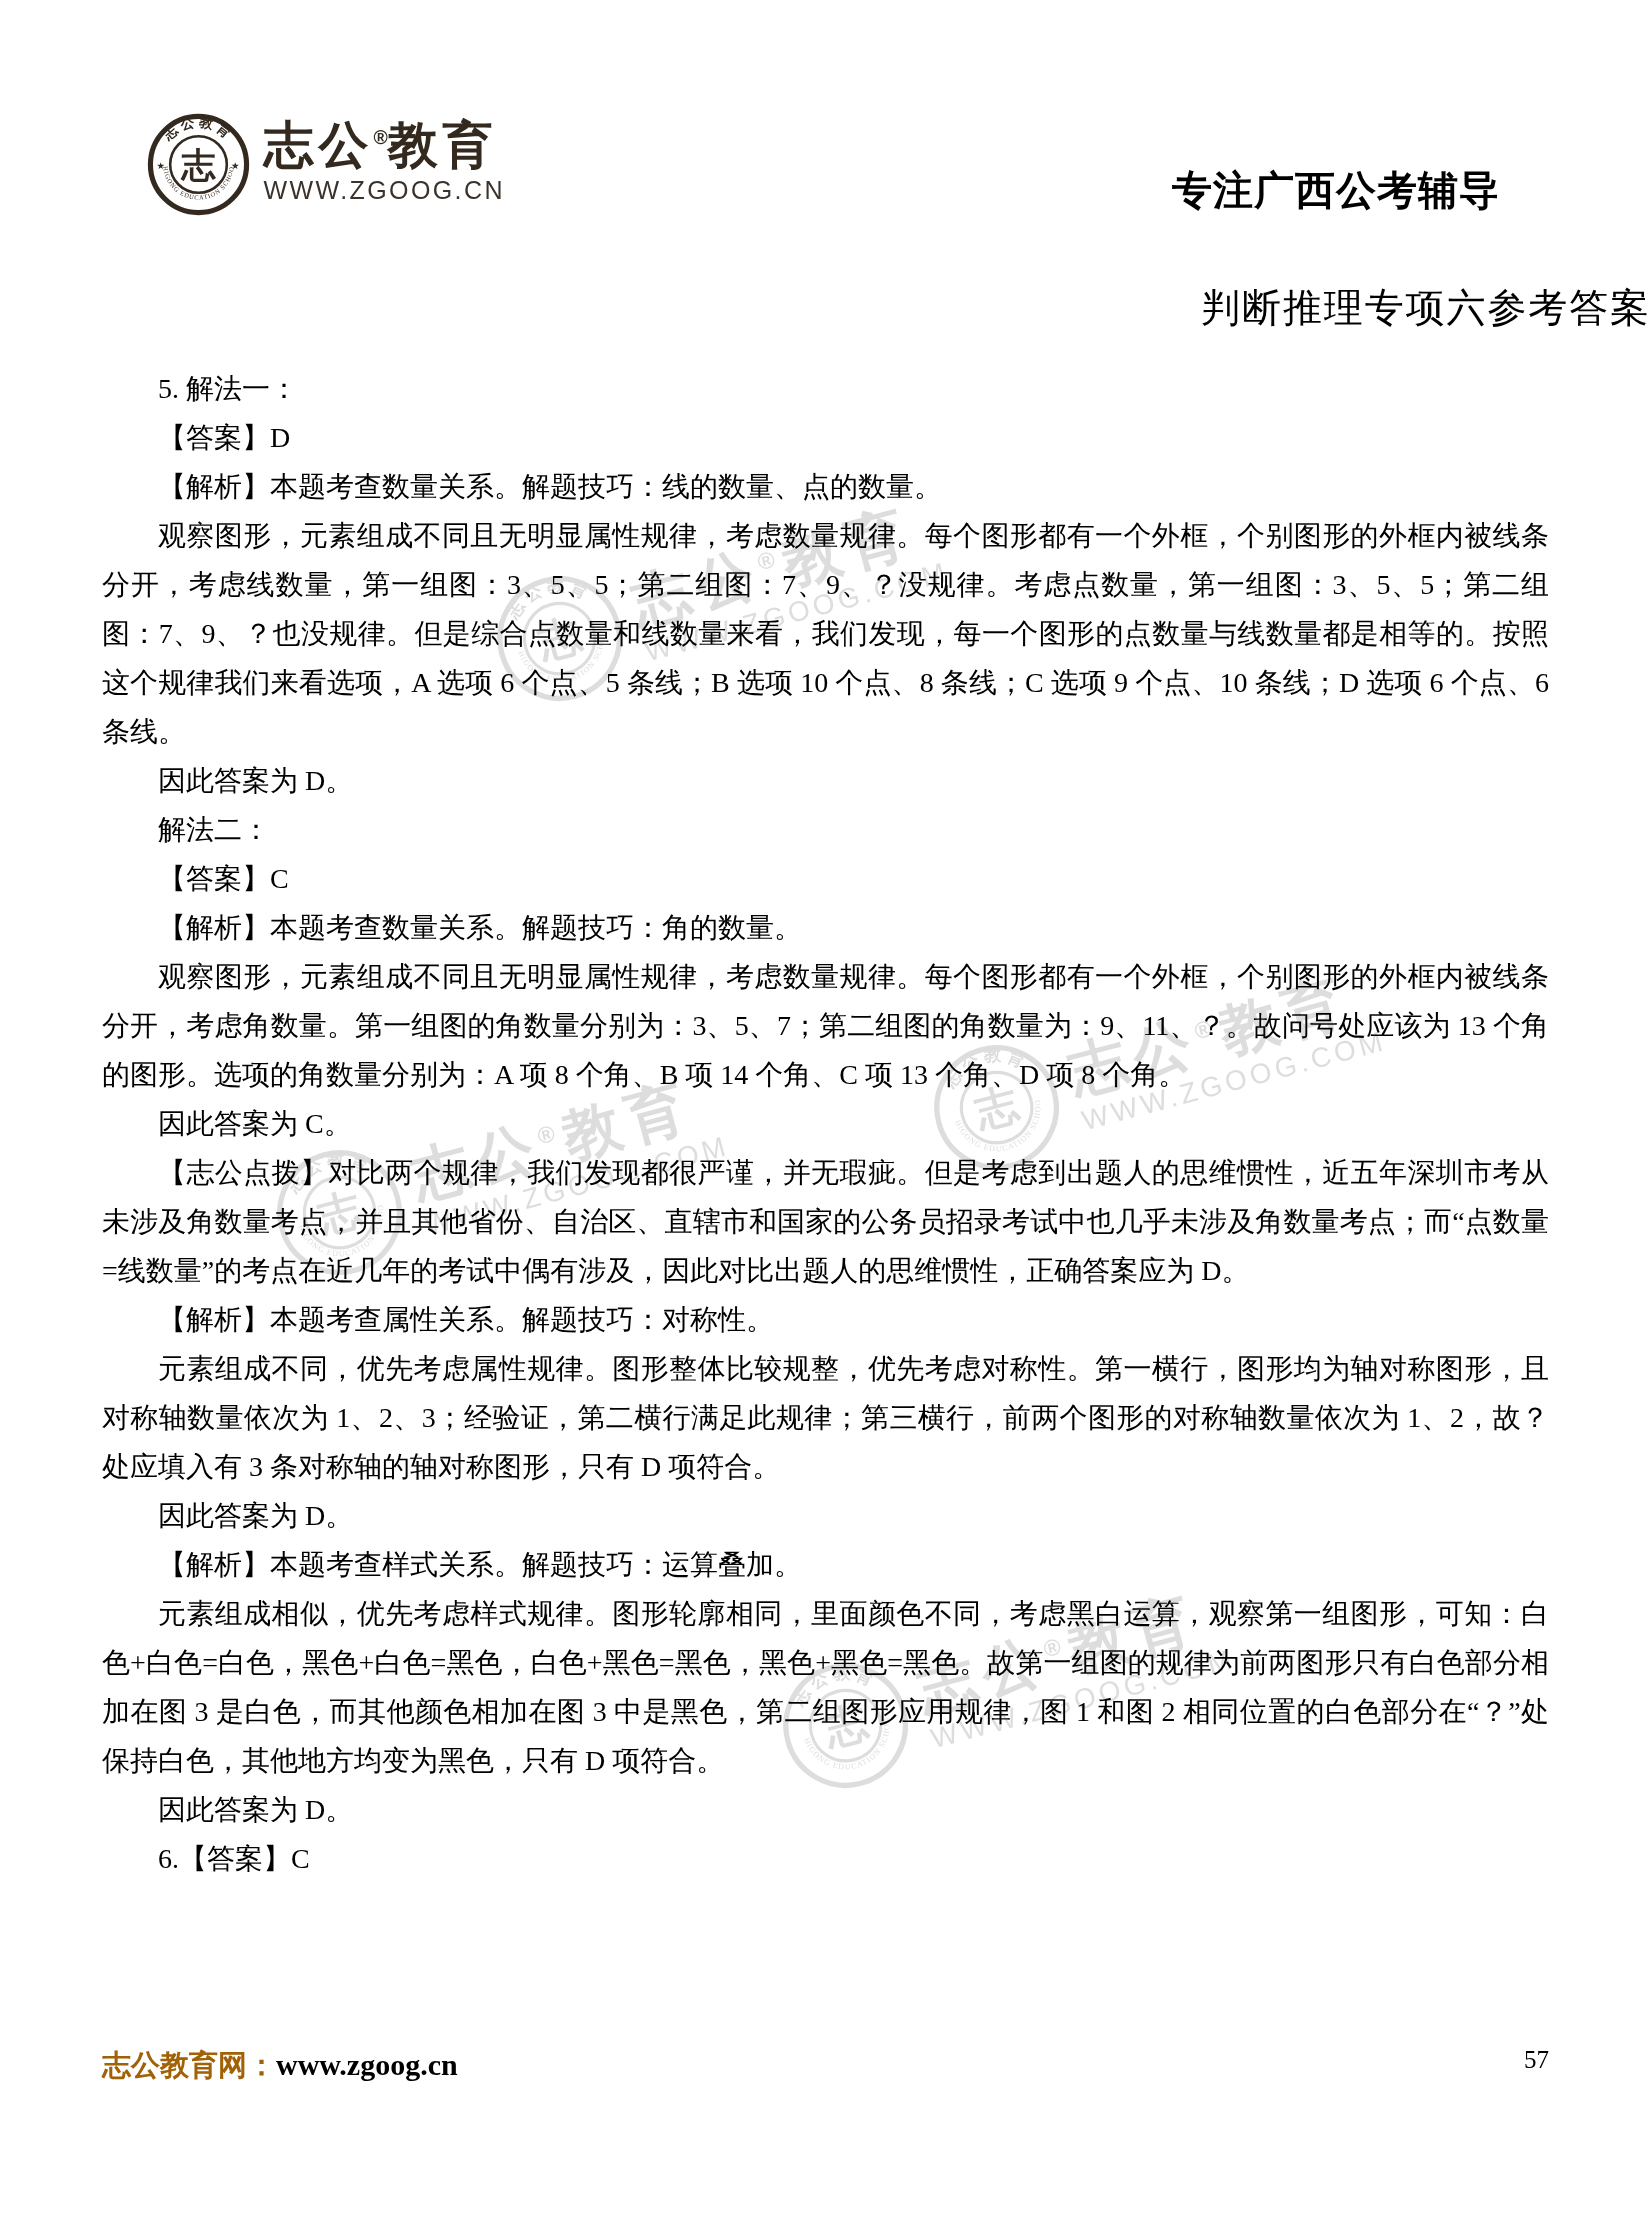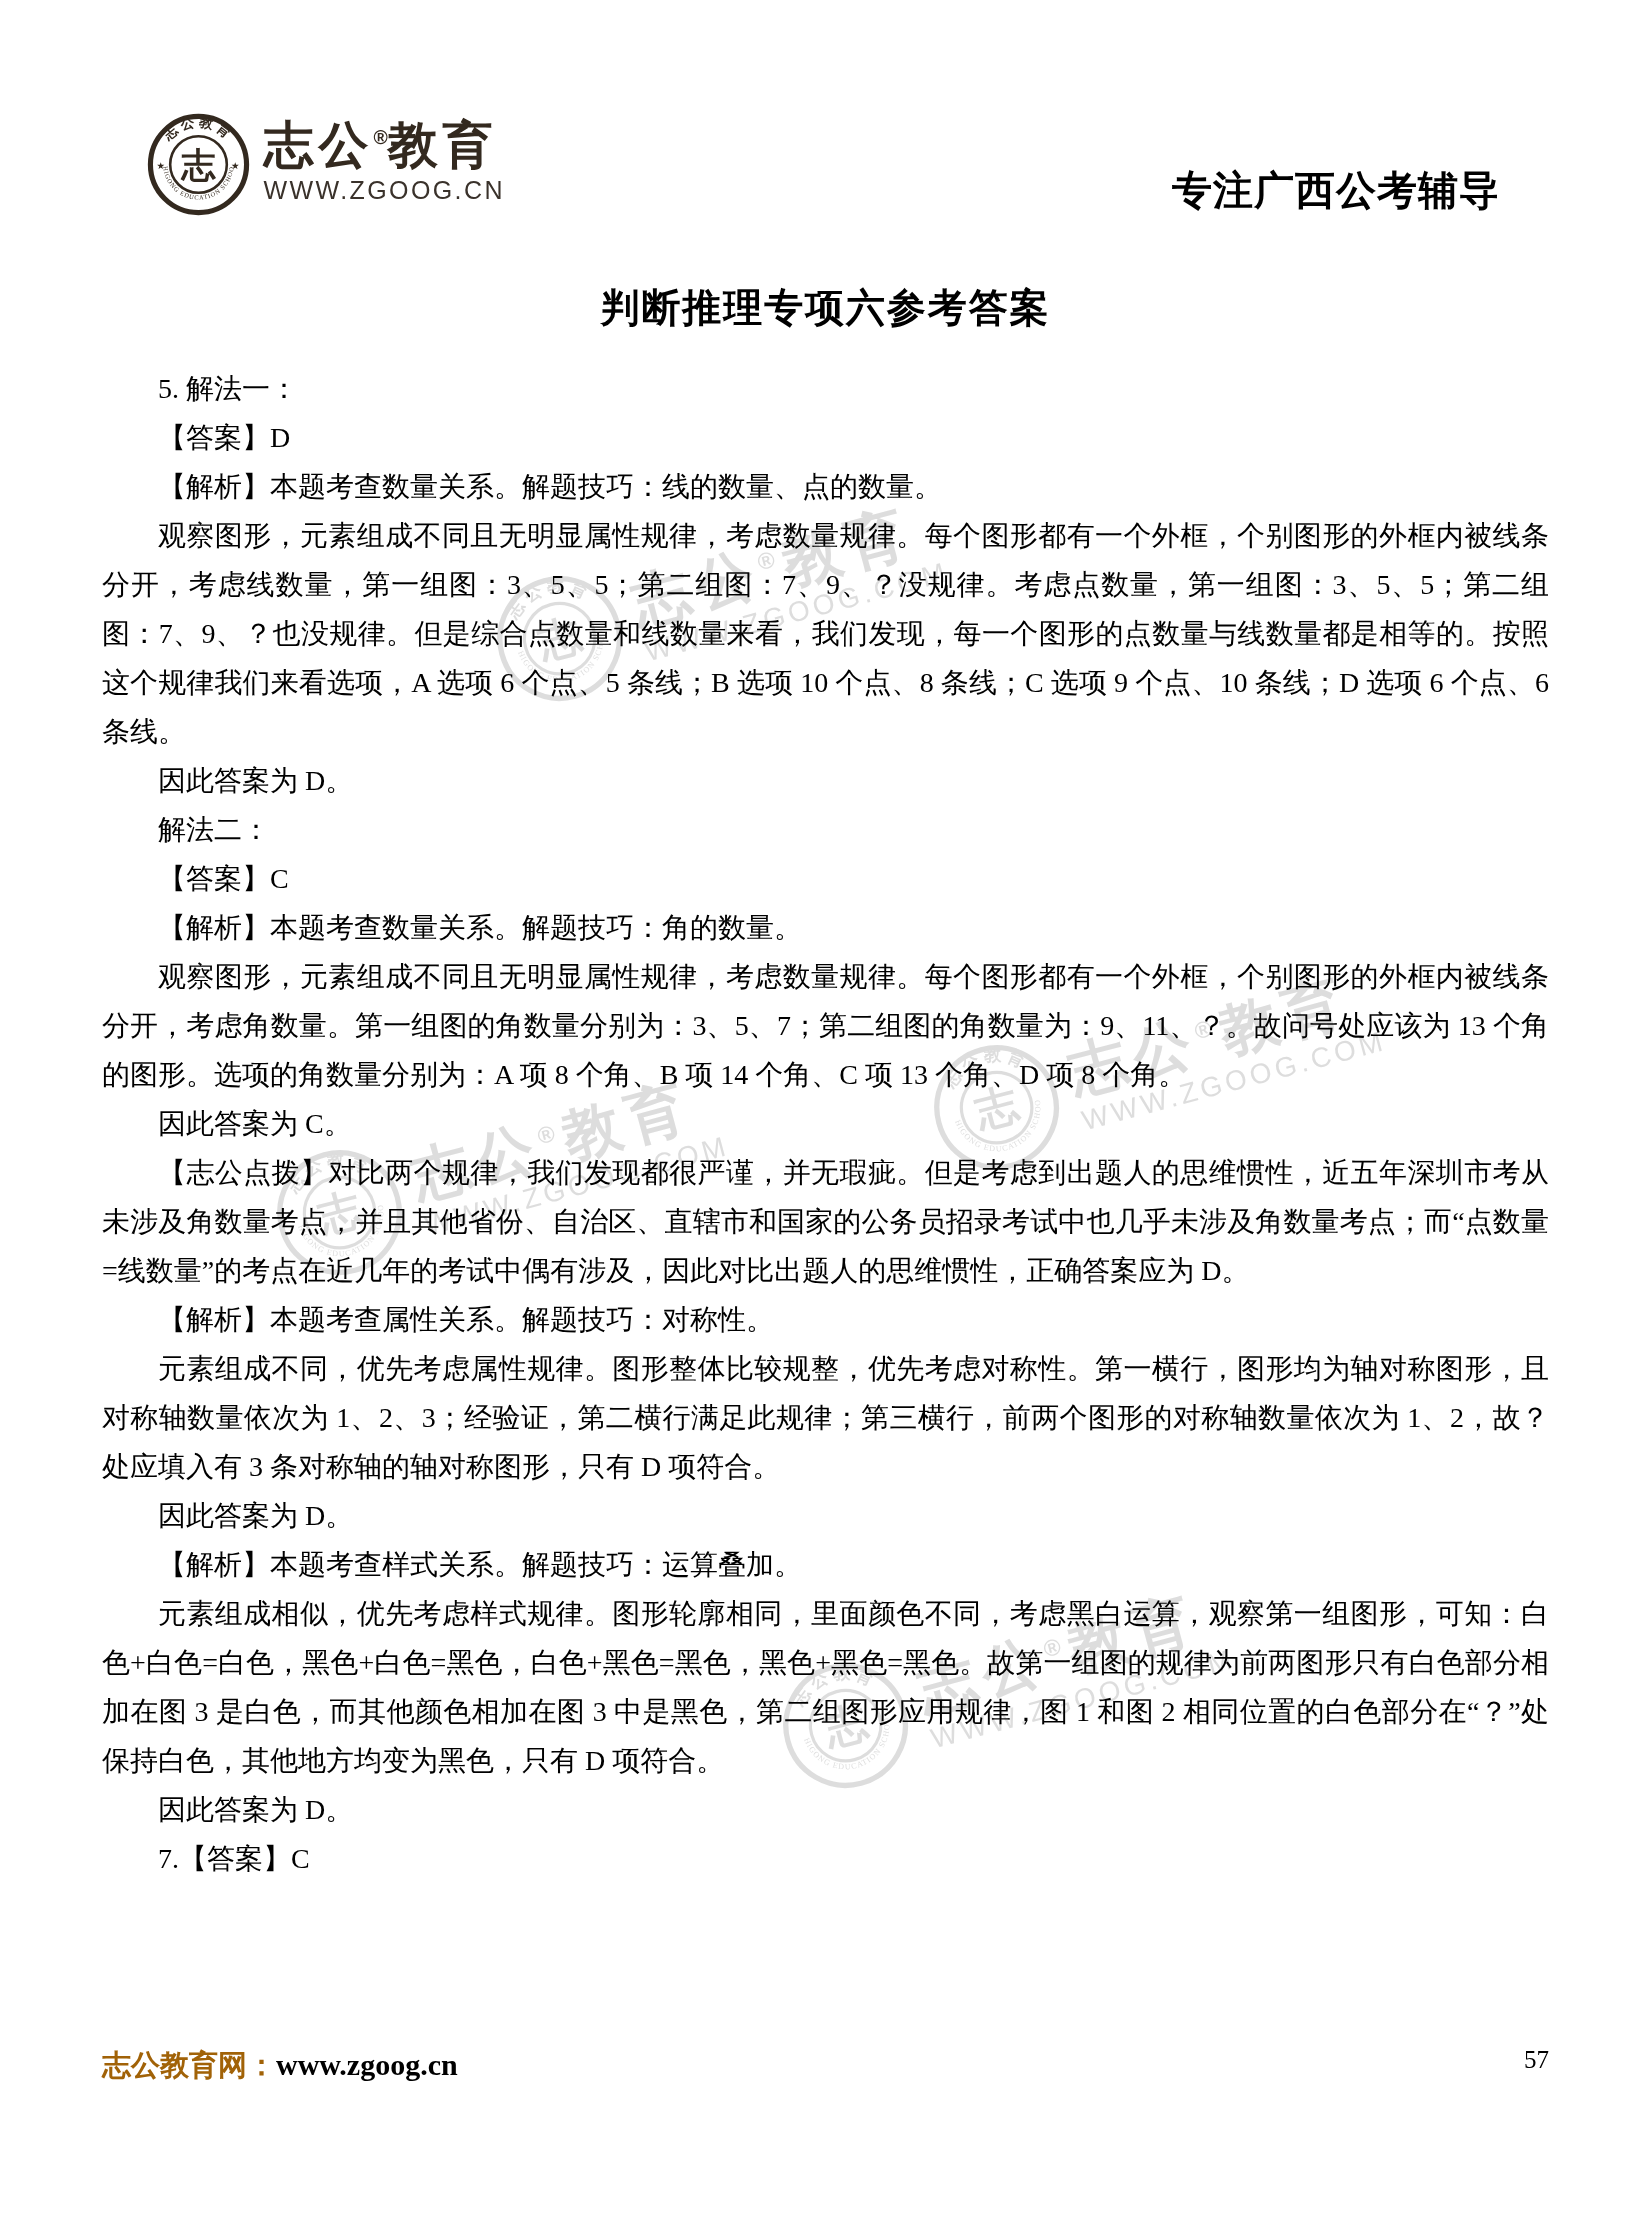--- a/index.html
+++ b/index.html
@@ -38,22 +38,22 @@
   .brand-site{
     font-family:"Liberation Sans",sans-serif;font-size:25px;font-weight:500;
     letter-spacing:2.4px;margin-top:2.9px;color:#3a322b;
   }
   .tagline{
     position:absolute;right:0;top:54px;color:#000;
     font-family:"Liberation Sans",sans-serif;font-weight:bold;font-size:40px;
     letter-spacing:1px;white-space:nowrap;
   }
   .title{
-    position:absolute;top:281px;left:0;width:100%;margin:0;text-align:center;
-    font-family:"Liberation Sans",sans-serif;font-weight:bold;font-size:39px;
+    position:absolute;top:281px;left:0;width:100%;margin:0;text-align:right;
+    font-family:"Liberation Sans",sans-serif;font-weight:normal;font-size:39px;
     letter-spacing:1.9px;color:#000;
   }
   .doc-body{
     position:absolute;top:364px;left:102px;width:1447px;
     font-size:28px;line-height:49px;text-align:justify;color:#000;
   }
   .doc-body p{margin:0;text-indent:2em}
   .footer{position:absolute;left:102px;right:102px;top:2046px;height:47px}
   .footer-site{white-space:nowrap}
   .footer-site-cn{
@@ -191,21 +191,21 @@
       <p>【解析】本题考查数量关系。解题技巧：角的数量。</p>
       <p>观察图形，元素组成不同且无明显属性规律，考虑数量规律。每个图形都有一个外框，个别图形的外框内被线条分开，考虑角数量。第一组图的角数量分别为：3、5、7；第二组图的角数量为：9、11、？。故问号处应该为 13 个角的图形。选项的角数量分别为：A 项 8 个角、B 项 14 个角、C 项 13 个角、D 项 8 个角。</p>
       <p>因此答案为 C。</p>
       <p>【志公点拨】对比两个规律，我们发现都很严谨，并无瑕疵。但是考虑到出题人的思维惯性，近五年深圳市考从未涉及角数量考点，并且其他省份、自治区、直辖市和国家的公务员招录考试中也几乎未涉及角数量考点；而“点数量=线数量”的考点在近几年的考试中偶有涉及，因此对比出题人的思维惯性，正确答案应为 D。</p>
       <p>【解析】本题考查属性关系。解题技巧：对称性。</p>
       <p>元素组成不同，优先考虑属性规律。图形整体比较规整，优先考虑对称性。第一横行，图形均为轴对称图形，且对称轴数量依次为 1、2、3；经验证，第二横行满足此规律；第三横行，前两个图形的对称轴数量依次为 1、2，故？处应填入有 3 条对称轴的轴对称图形，只有 D 项符合。</p>
       <p>因此答案为 D。</p>
       <p>【解析】本题考查样式关系。解题技巧：运算叠加。</p>
       <p>元素组成相似，优先考虑样式规律。图形轮廓相同，里面颜色不同，考虑黑白运算，观察第一组图形，可知：白色+白色=白色，黑色+白色=黑色，白色+黑色=黑色，黑色+黑色=黑色。故第一组图的规律为前两图形只有白色部分相加在图 3 是白色，而其他颜色相加在图 3 中是黑色，第二组图形应用规律，图 1 和图 2 相同位置的白色部分在“？”处保持白色，其他地方均变为黑色，只有 D 项符合。</p>
       <p>因此答案为 D。</p>
-      <p>7.【答案】C</p>
+      <p>6.【答案】C</p>
     </main>
 
   <div class="footer">
     <span class="footer-site"><span class="footer-site-cn">志公教育网：</span><span class="footer-site-url">www.zgoog.cn</span></span>
     <span class="page-number">57</span>
   </div>
 
 </div>
 
 

